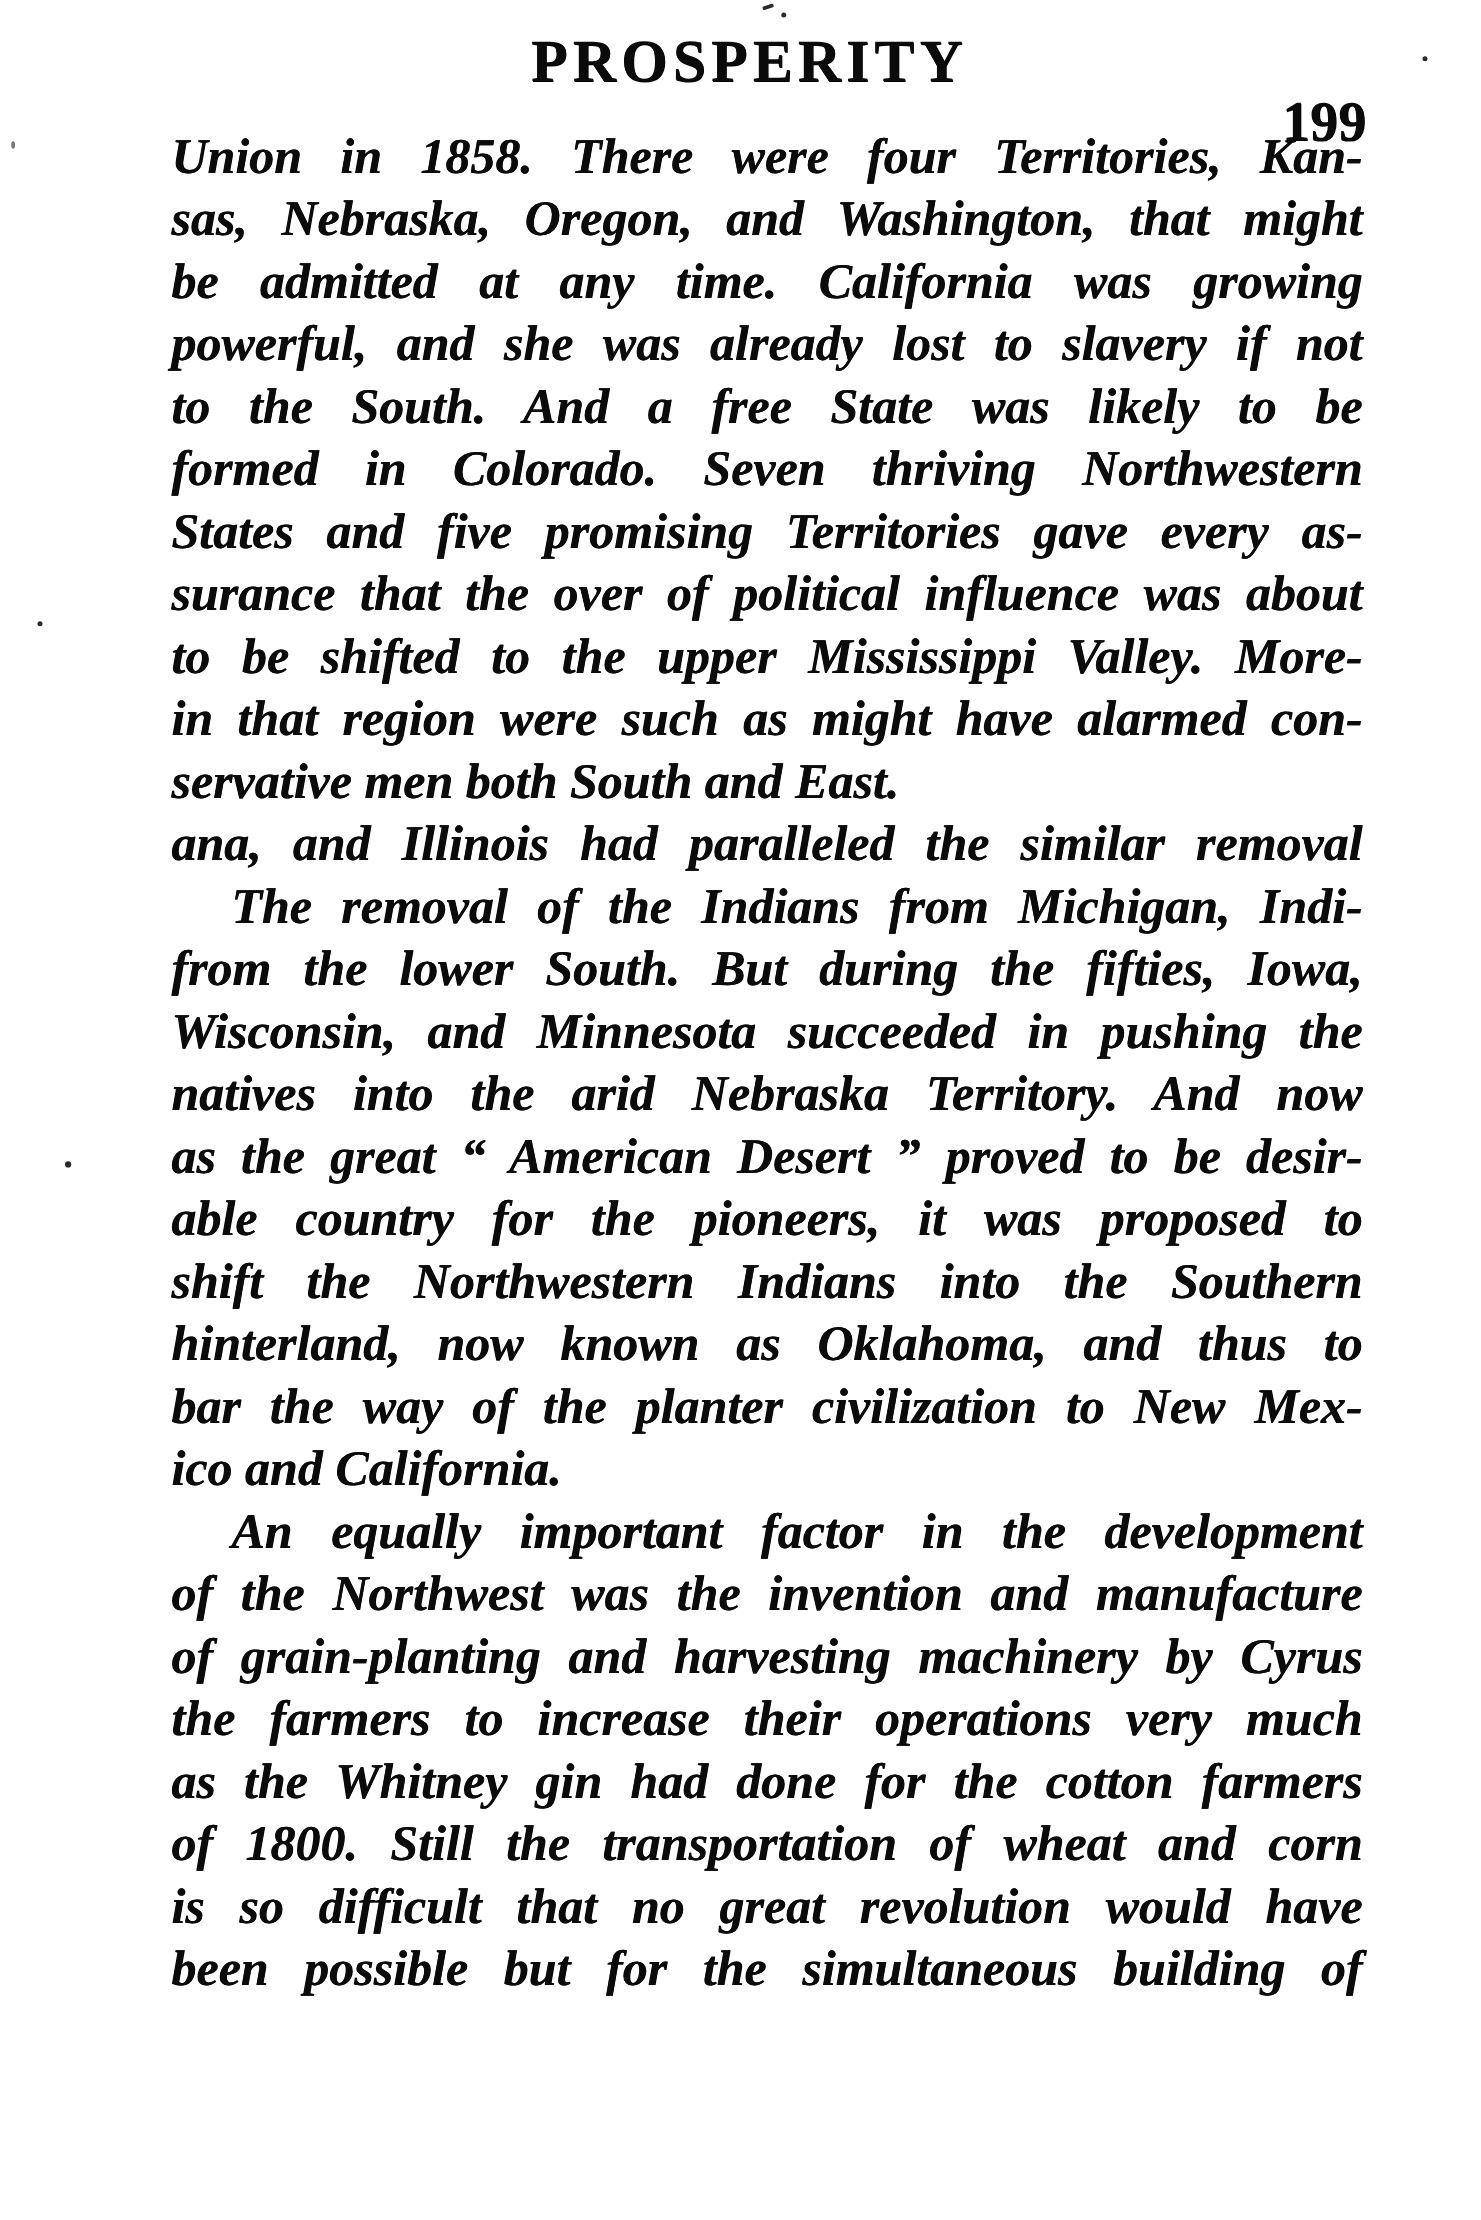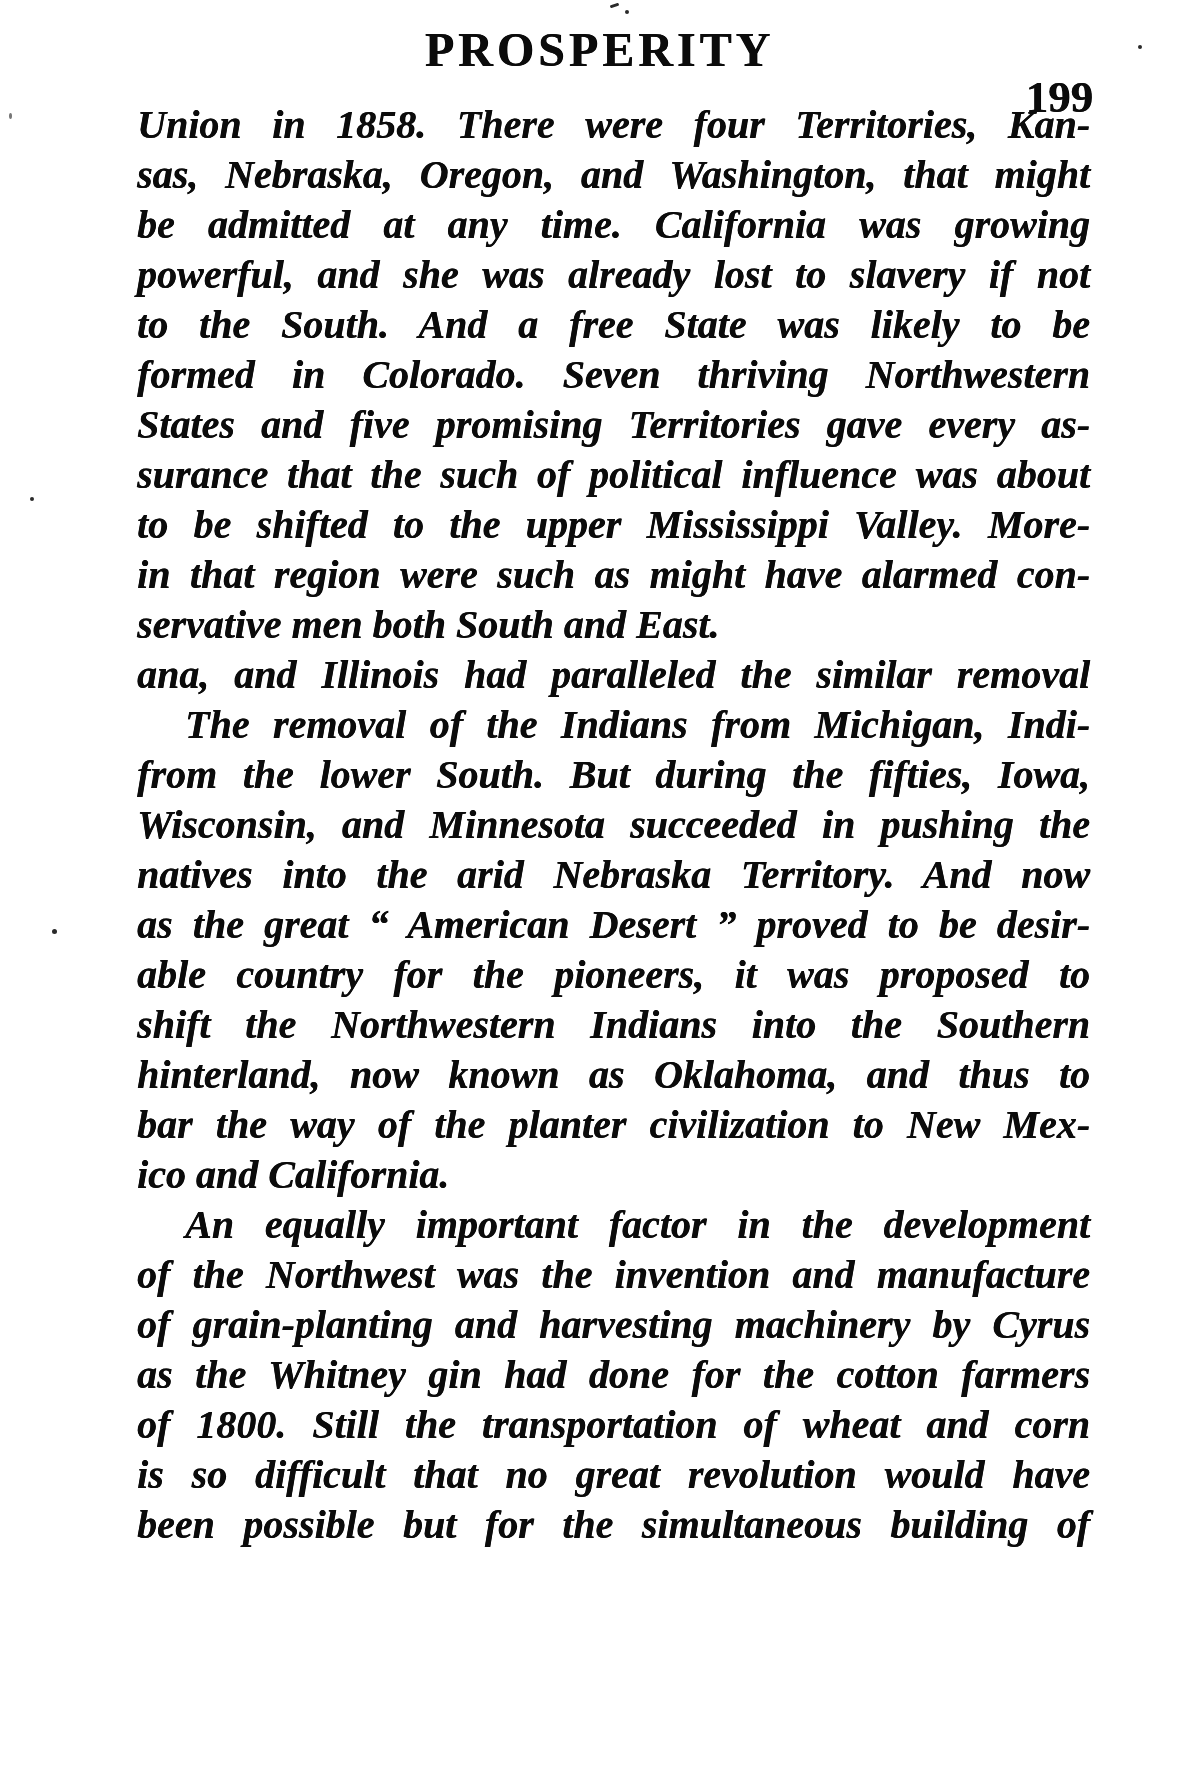--- a/index.html
+++ b/index.html
@@ -89,21 +89,21 @@
   <div class="text-block">
 
     <div>
       <div class="text-line">Union in 1858. There were four Territories, Kan-</div>
       <div class="text-line">sas, Nebraska, Oregon, and Washington, that might</div>
       <div class="text-line">be admitted at any time. California was growing</div>
       <div class="text-line">powerful, and she was already lost to slavery if not</div>
       <div class="text-line">to the South. And a free State was likely to be</div>
       <div class="text-line">formed in Colorado. Seven thriving Northwestern</div>
       <div class="text-line">States and five promising Territories gave every as-</div>
-      <div class="text-line">surance that the such of political influence was about</div>
+      <div class="text-line">surance that the over of political influence was about</div>
       <div class="text-line">to be shifted to the upper Mississippi Valley. More-</div>
       <div class="text-line">in that region were such as might have alarmed con-</div>
       <div class="text-line short">servative men both South and East.</div>
     </div>
 
     <div>
       <div class="text-line">ana, and Illinois had paralleled the similar removal</div>
       <div class="text-line indent">The removal of the Indians from Michigan, Indi-</div>
       <div class="text-line">from the lower South. But during the fifties, Iowa,</div>
       <div class="text-line">Wisconsin, and Minnesota succeeded in pushing the</div>
@@ -113,20 +113,21 @@
       <div class="text-line">shift the Northwestern Indians into the Southern</div>
       <div class="text-line">hinterland, now known as Oklahoma, and thus to</div>
       <div class="text-line">bar the way of the planter civilization to New Mex-</div>
       <div class="text-line short">ico and California.</div>
     </div>
 
     <div>
       <div class="text-line indent">An equally important factor in the development</div>
       <div class="text-line">of the Northwest was the invention and manufacture</div>
       <div class="text-line">of grain-planting and harvesting machinery by Cyrus</div>
+      <div class="text-line">the farmers to increase their operations very much</div>
       <div class="text-line">as the Whitney gin had done for the cotton farmers</div>
       <div class="text-line">of 1800. Still the transportation of wheat and corn</div>
       <div class="text-line">is so difficult that no great revolution would have</div>
       <div class="text-line">been possible but for the simultaneous building of</div>
     </div>
 
   </div>
 
   <div class="speck dash" style="left:610px; top:4px; width:9px; height:3px;"></div>
   <div class="speck" style="left:625px; top:10px; width:4px; height:4px;"></div>

